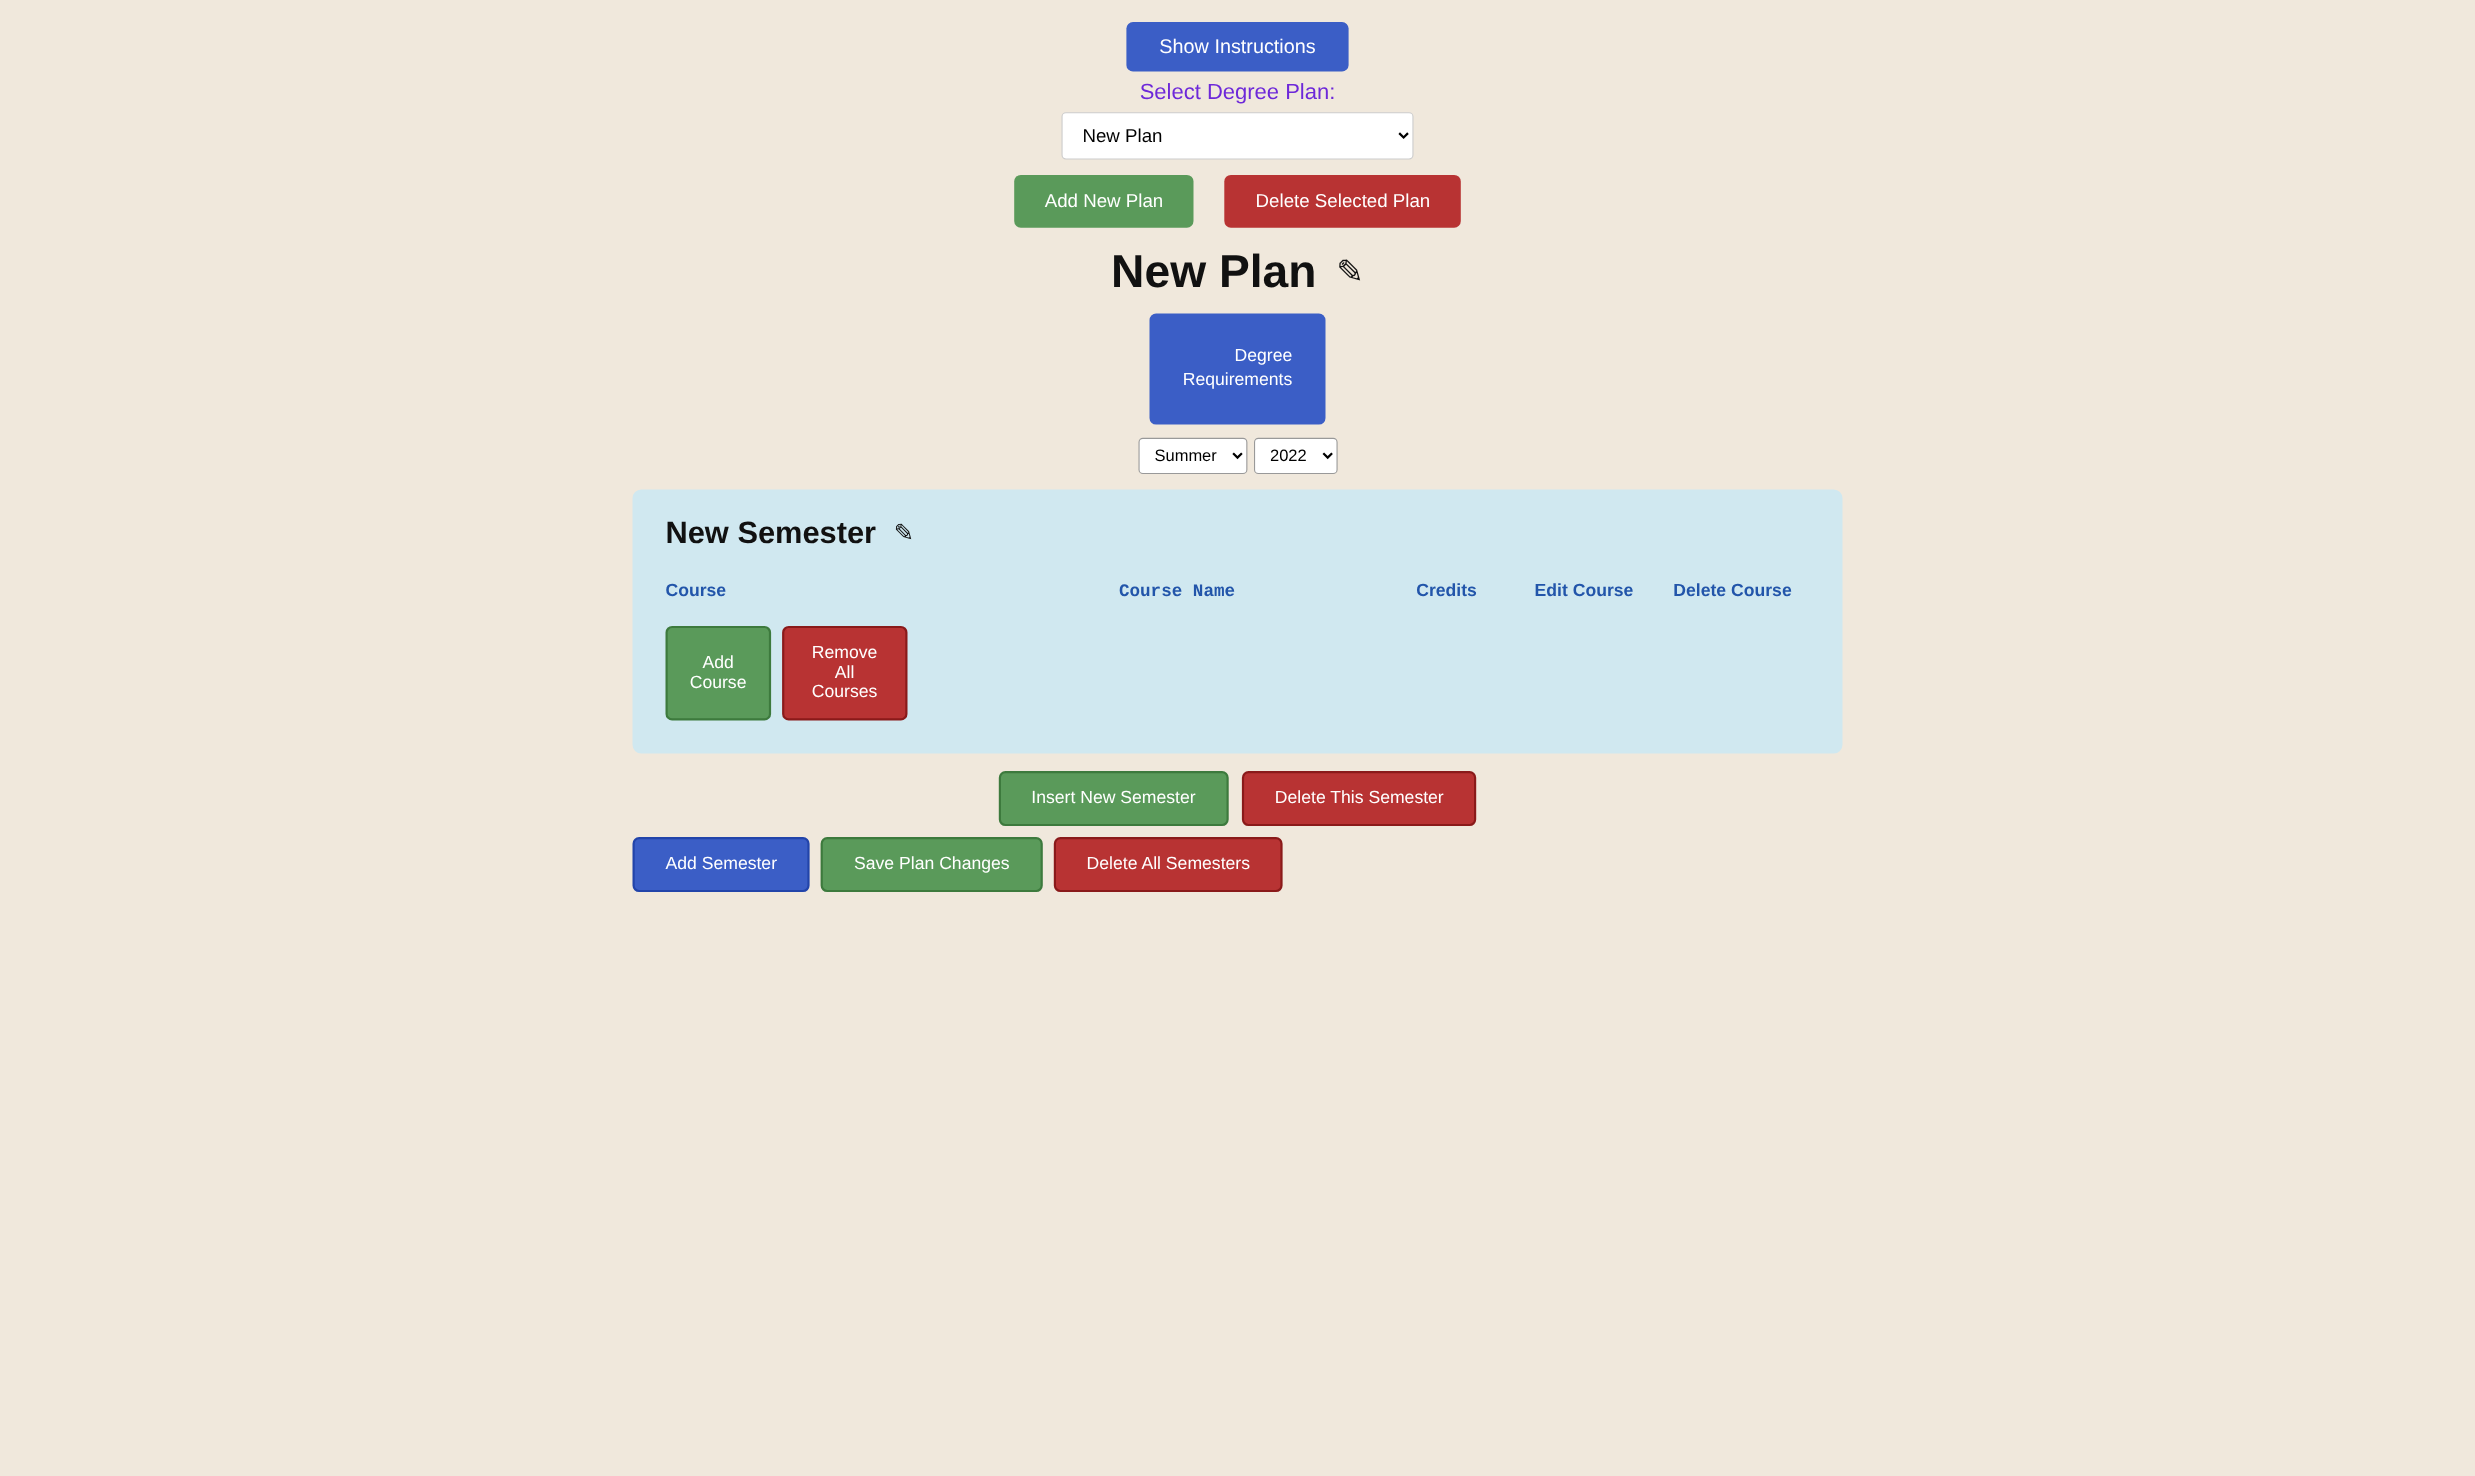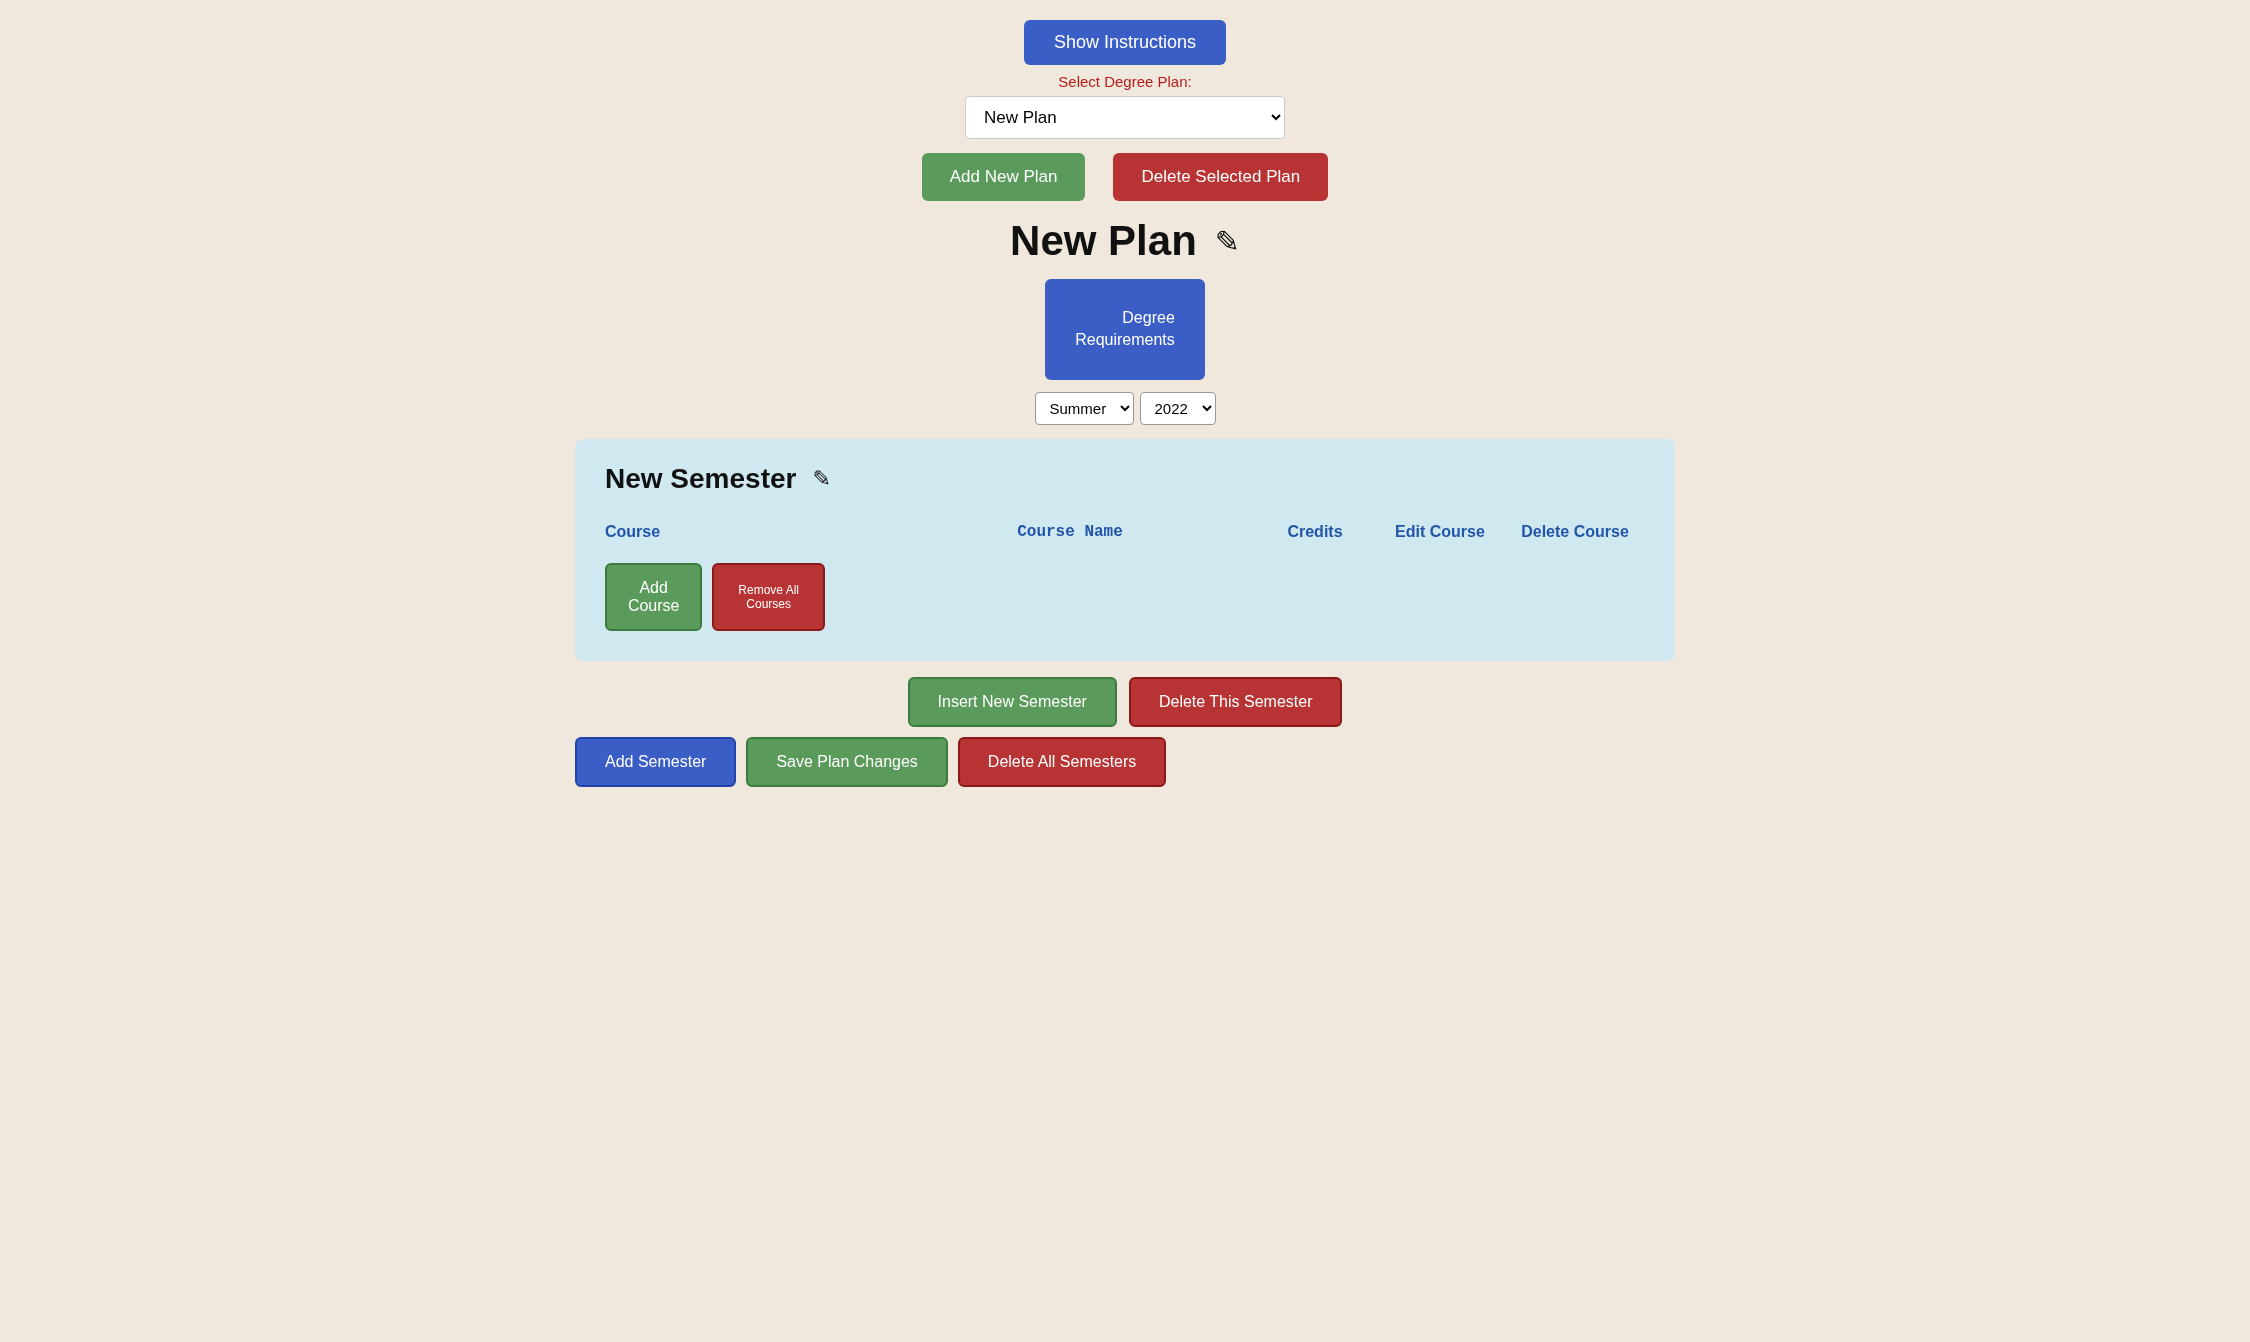--- a/index.html
+++ b/index.html
@@ -32,22 +32,22 @@
       color: white;
       border: none;
       border-radius: 6px;
       padding: 12px 30px;
       font-size: 18px;
       cursor: pointer;
       margin-bottom: 8px;
     }
 
     .select-label {
-      font-size: 15px;
-      color: #b91c1c;
+      font-size: 20px;
+      color: #6d28d9;
       margin-bottom: 6px;
     }
 
     .degree-plan-select {
       width: 320px;
       padding: 10px 14px;
       font-size: 17px;
       border: 1px solid #ccc;
       border-radius: 4px;
       background: white;
@@ -220,21 +220,21 @@
       cursor: pointer;
       text-align: center;
     }
 
     .btn-remove-courses {
       background-color: #b83333;
       color: white;
       border: 2px solid #8a1a1a;
       border-radius: 6px;
       padding: 14px 20px;
-      font-size: 12px;
+      font-size: 16px;
       cursor: pointer;
       text-align: center;
     }
 
     .bottom-buttons-row1 {
       display: flex;
       gap: 12px;
       margin-bottom: 10px;
       justify-content: center;
       width: 90%;

